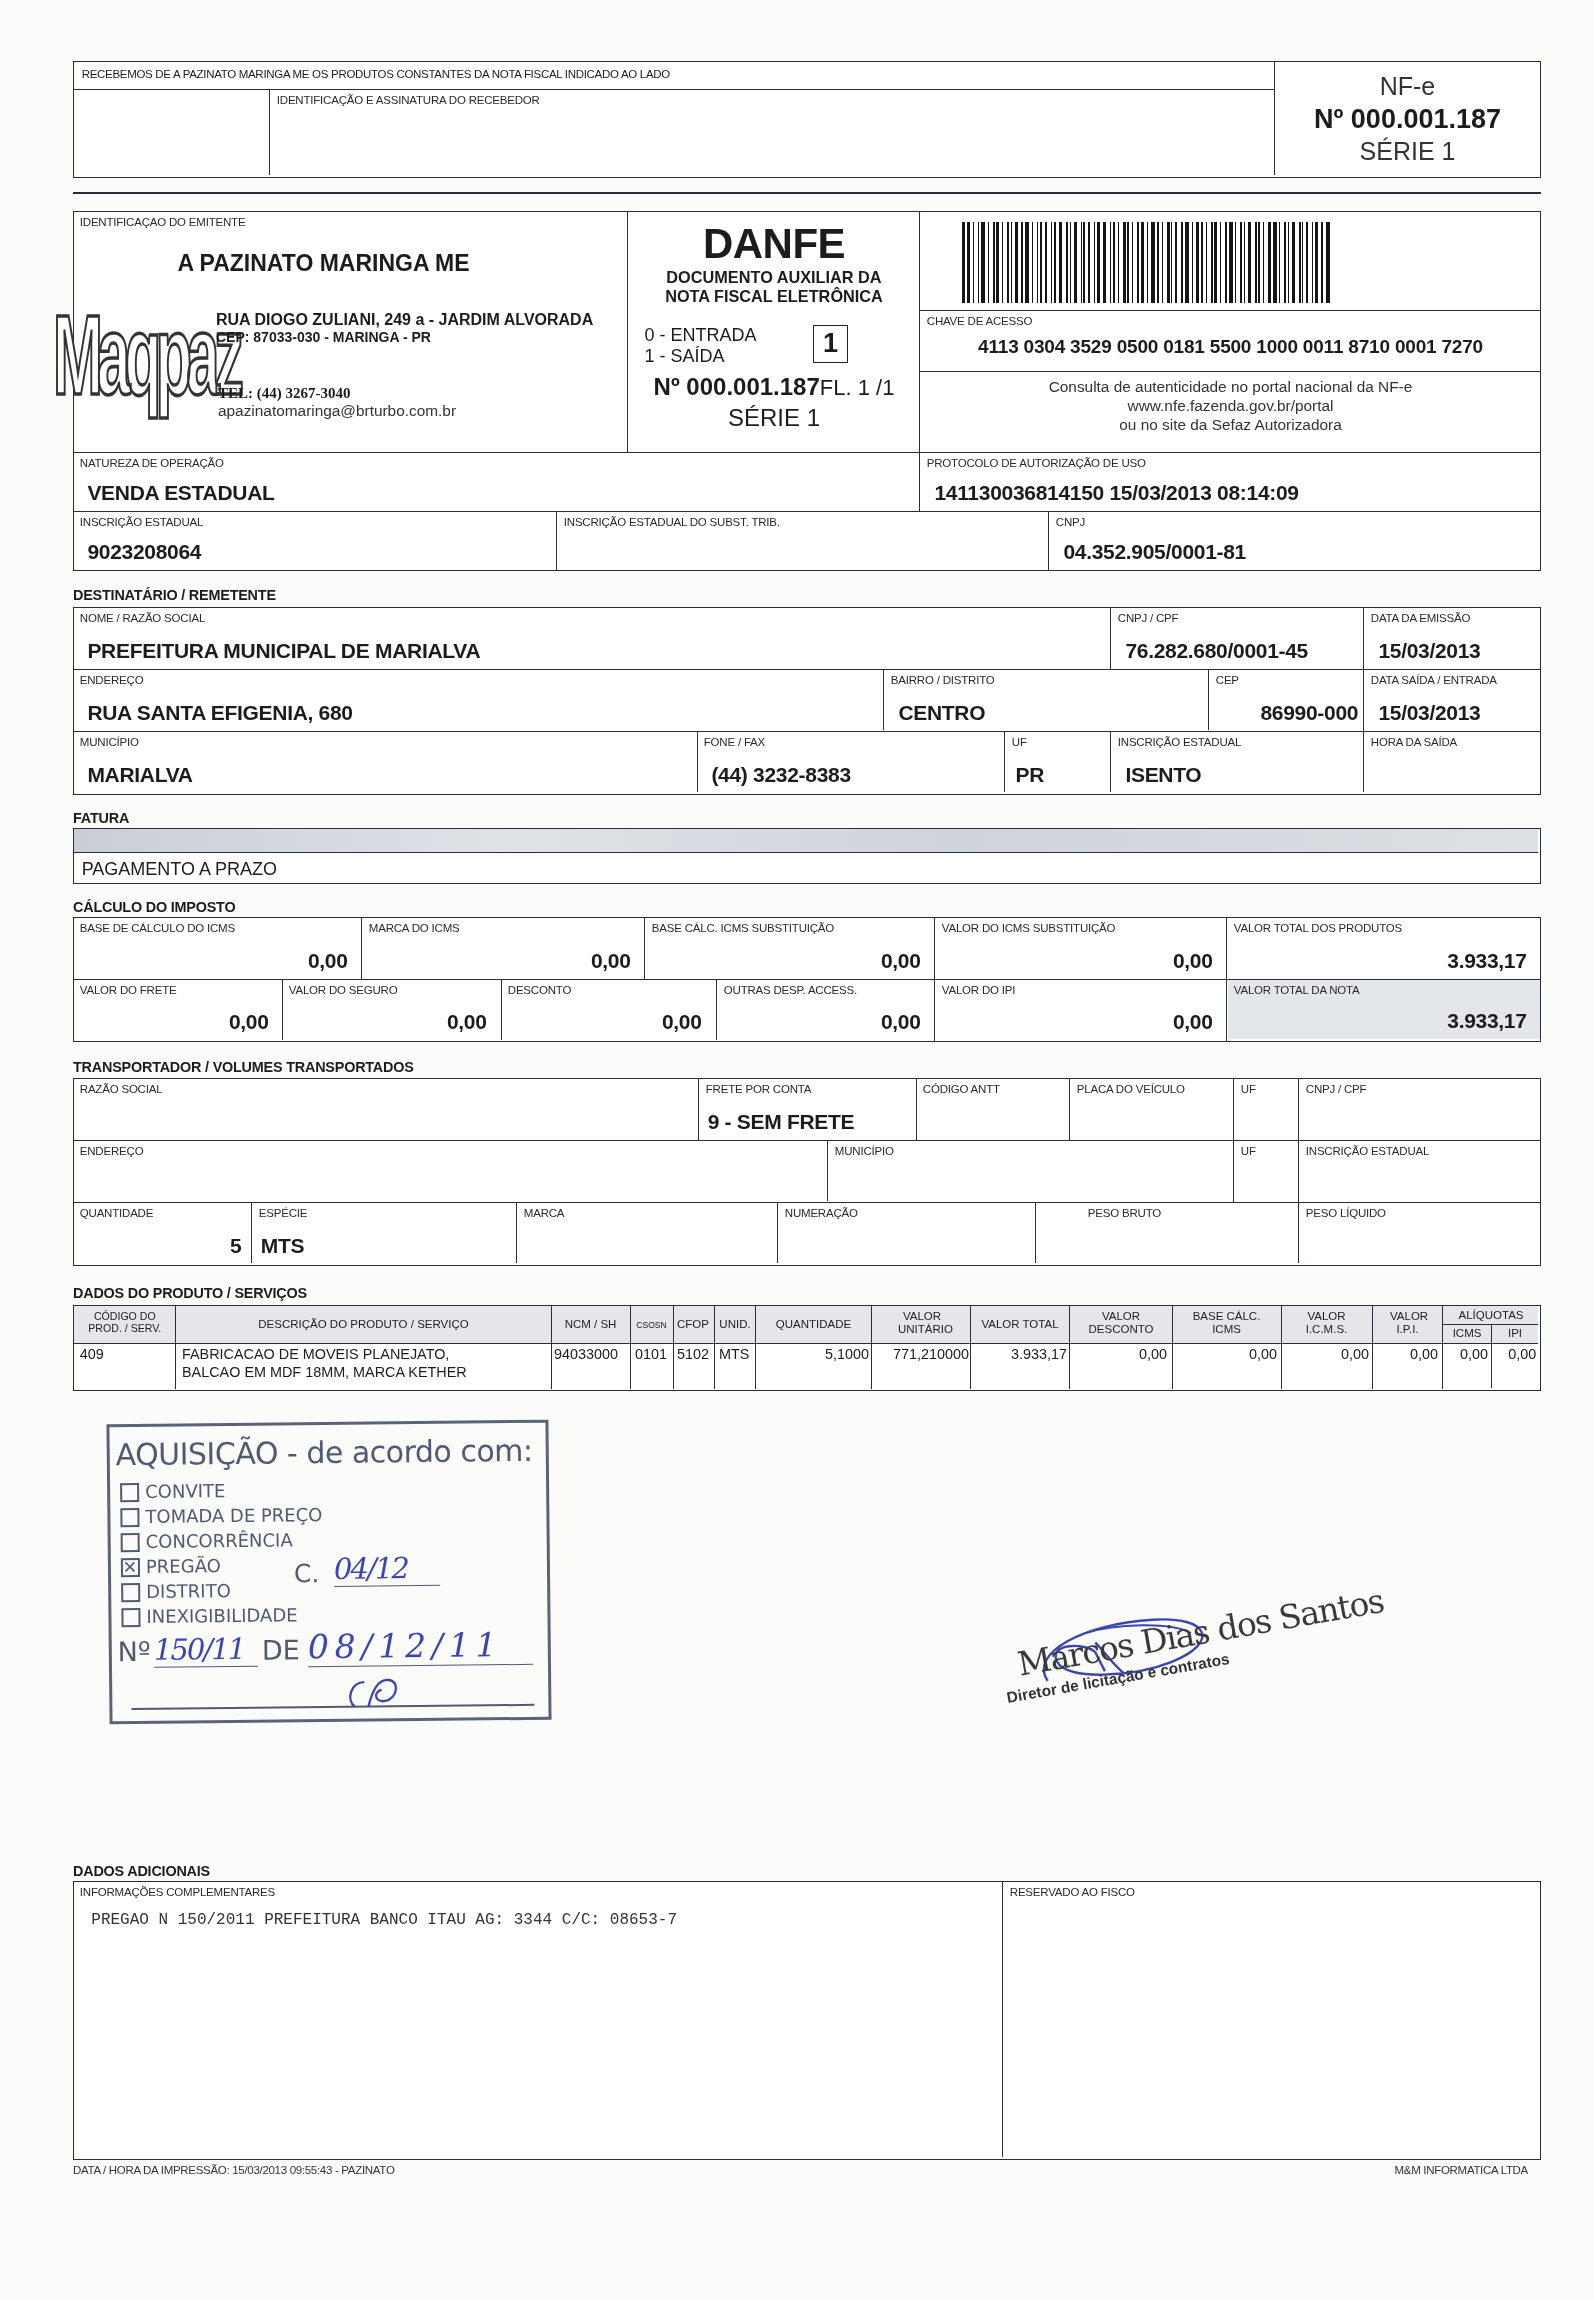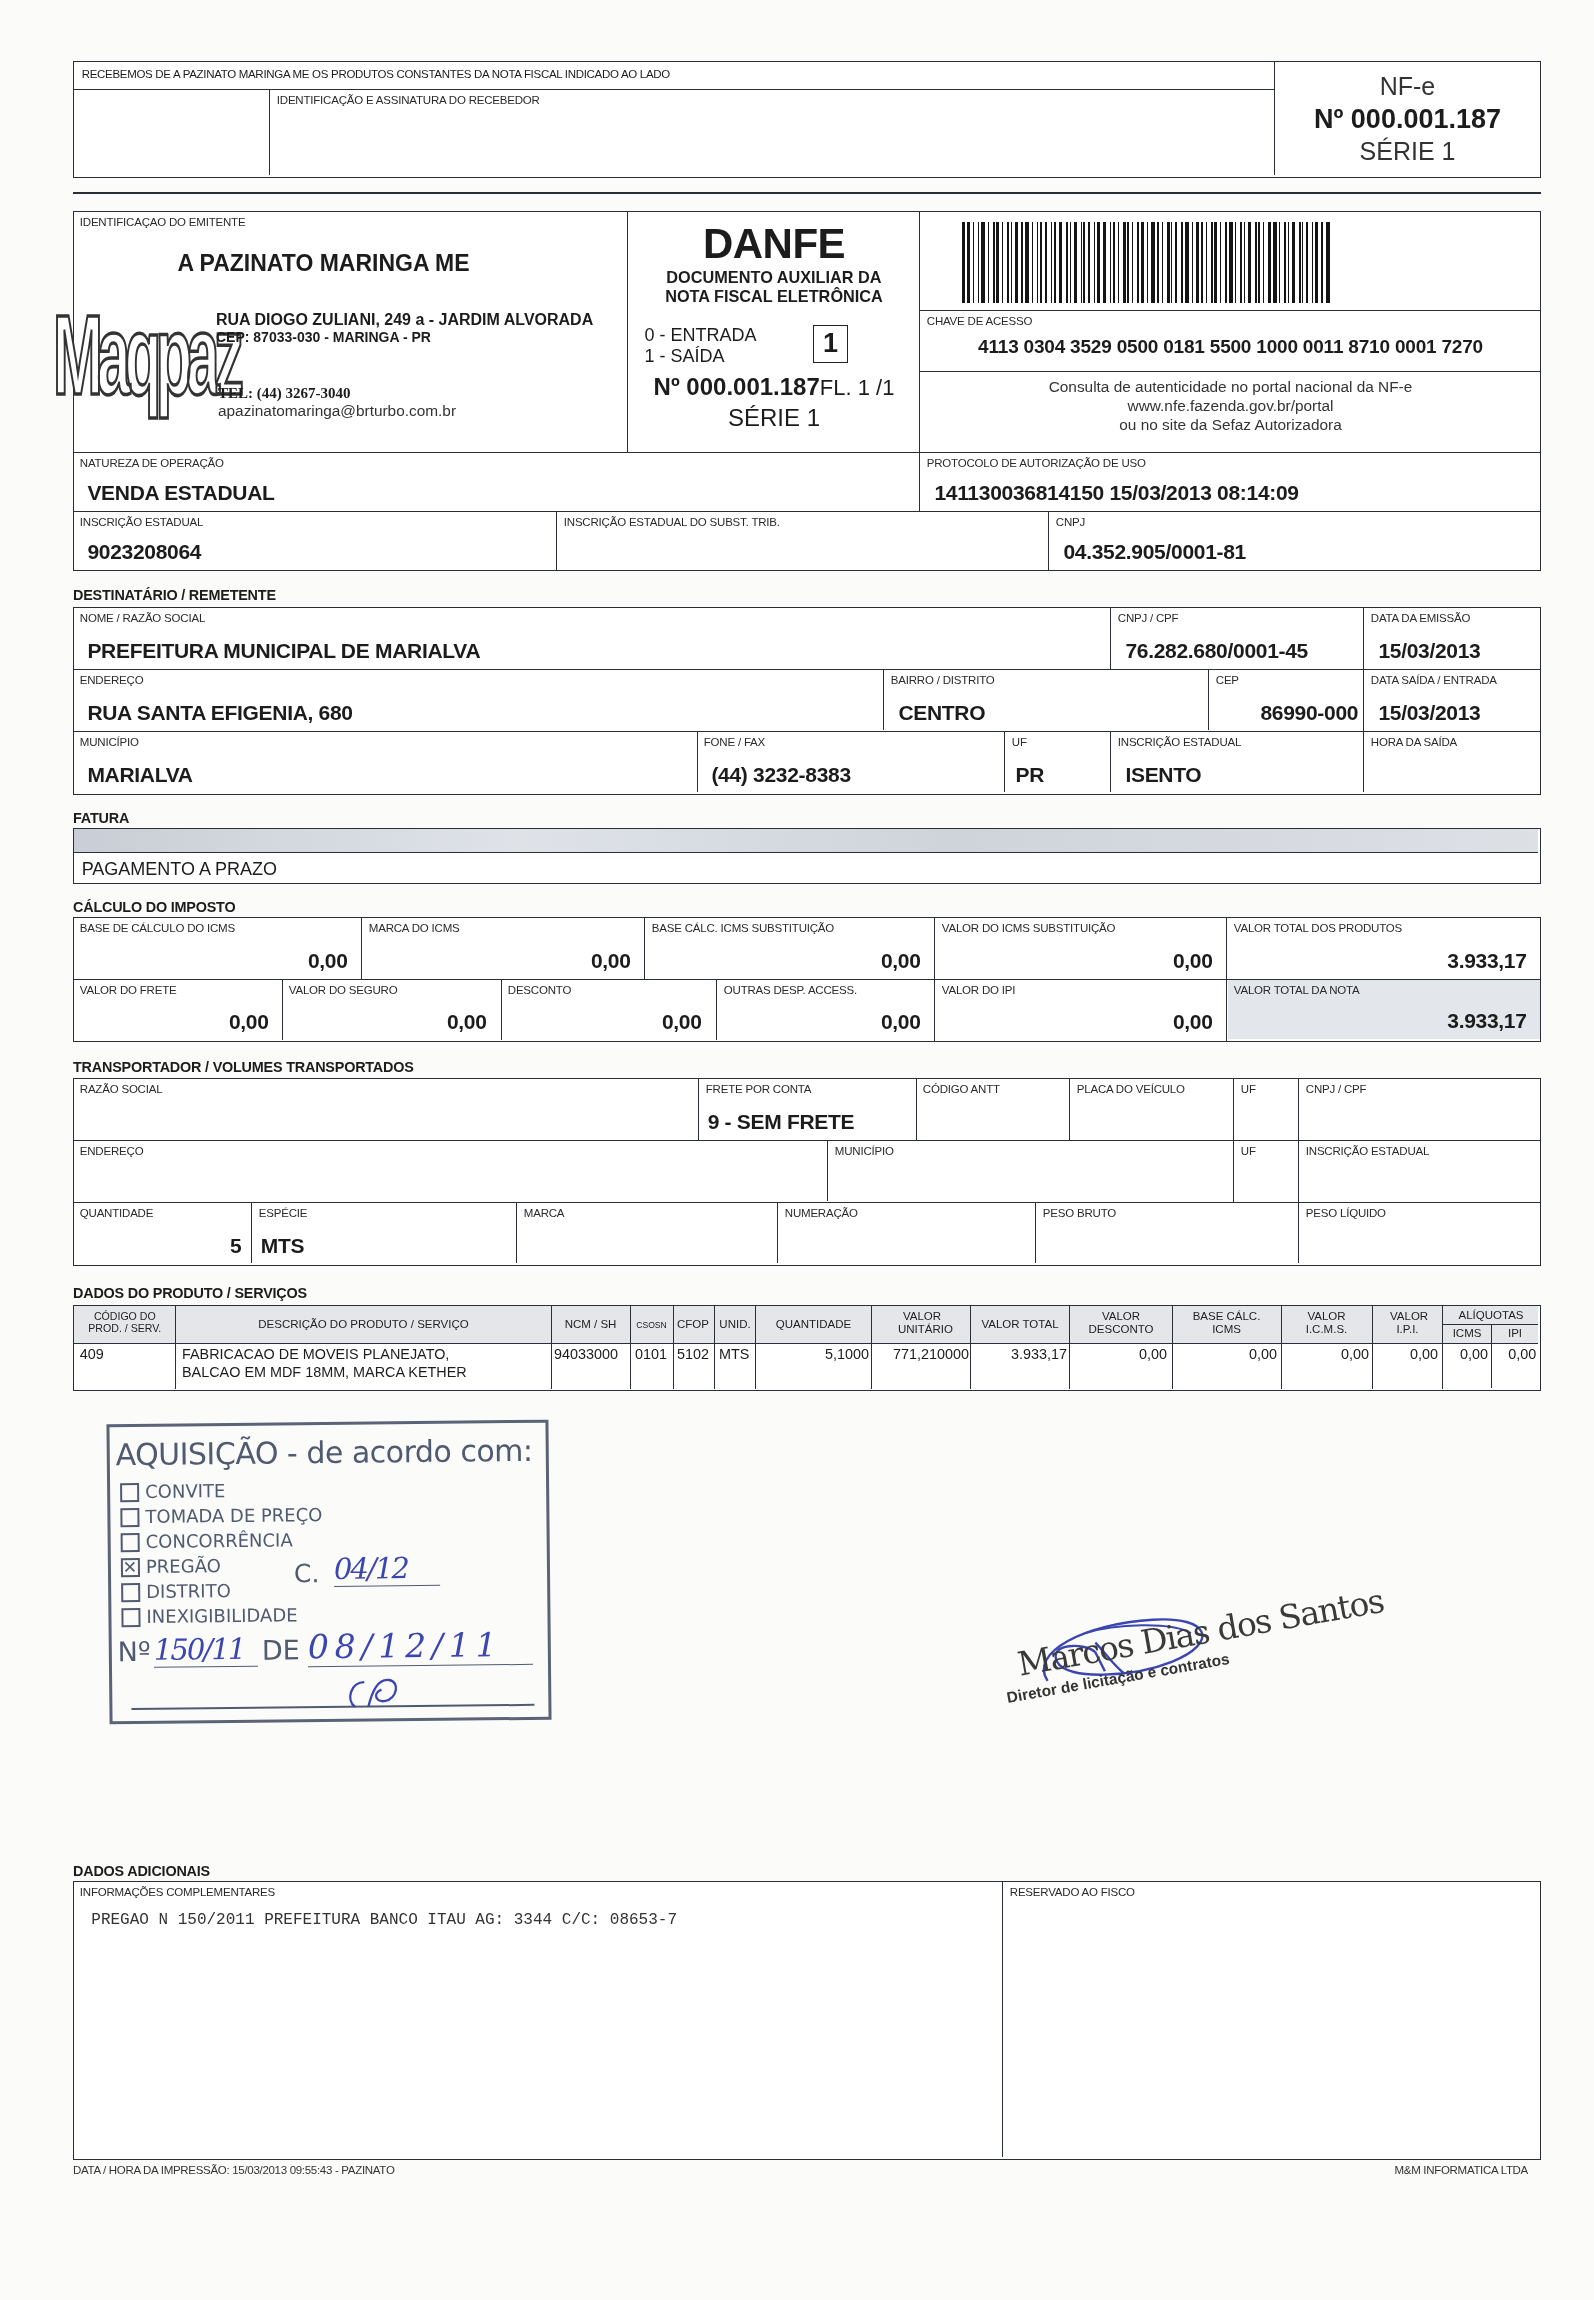--- a/index.html
+++ b/index.html
@@ -375,21 +375,21 @@
   </div>
   <div class="vl" style="left:442px; top:123px; height:61px;"></div>
   <div class="abs" style="left:444px; top:124px; width:259px; height:61px;">
     <div class="lbl">MARCA</div>
   </div>
   <div class="vl" style="left:703px; top:123px; height:61px;"></div>
   <div class="abs" style="left:705px; top:124px; width:256px; height:61px;">
     <div class="lbl">NUMERAÇÃO</div>
   </div>
   <div class="vl" style="left:961px; top:123px; height:61px;"></div>
-  <div class="abs" style="left:963px; top:124px; width:261px; height:61px;">
+  <div class="abs" style="left:1008px; top:124px; width:261px; height:61px;">
     <div class="lbl">PESO BRUTO</div>
   </div>
   <div class="vl" style="left:1224px; top:123px; height:61px;"></div>
   <div class="abs" style="left:1226px; top:124px; width:240px; height:61px;">
     <div class="lbl">PESO LÍQUIDO</div>
   </div>
 </div>
 
 <div class="sect" style="top:1285px;">DADOS DO PRODUTO / SERVIÇOS</div>
 <div class="box" style="left:73px; top:1305px; width:1468px; height:86px;">

